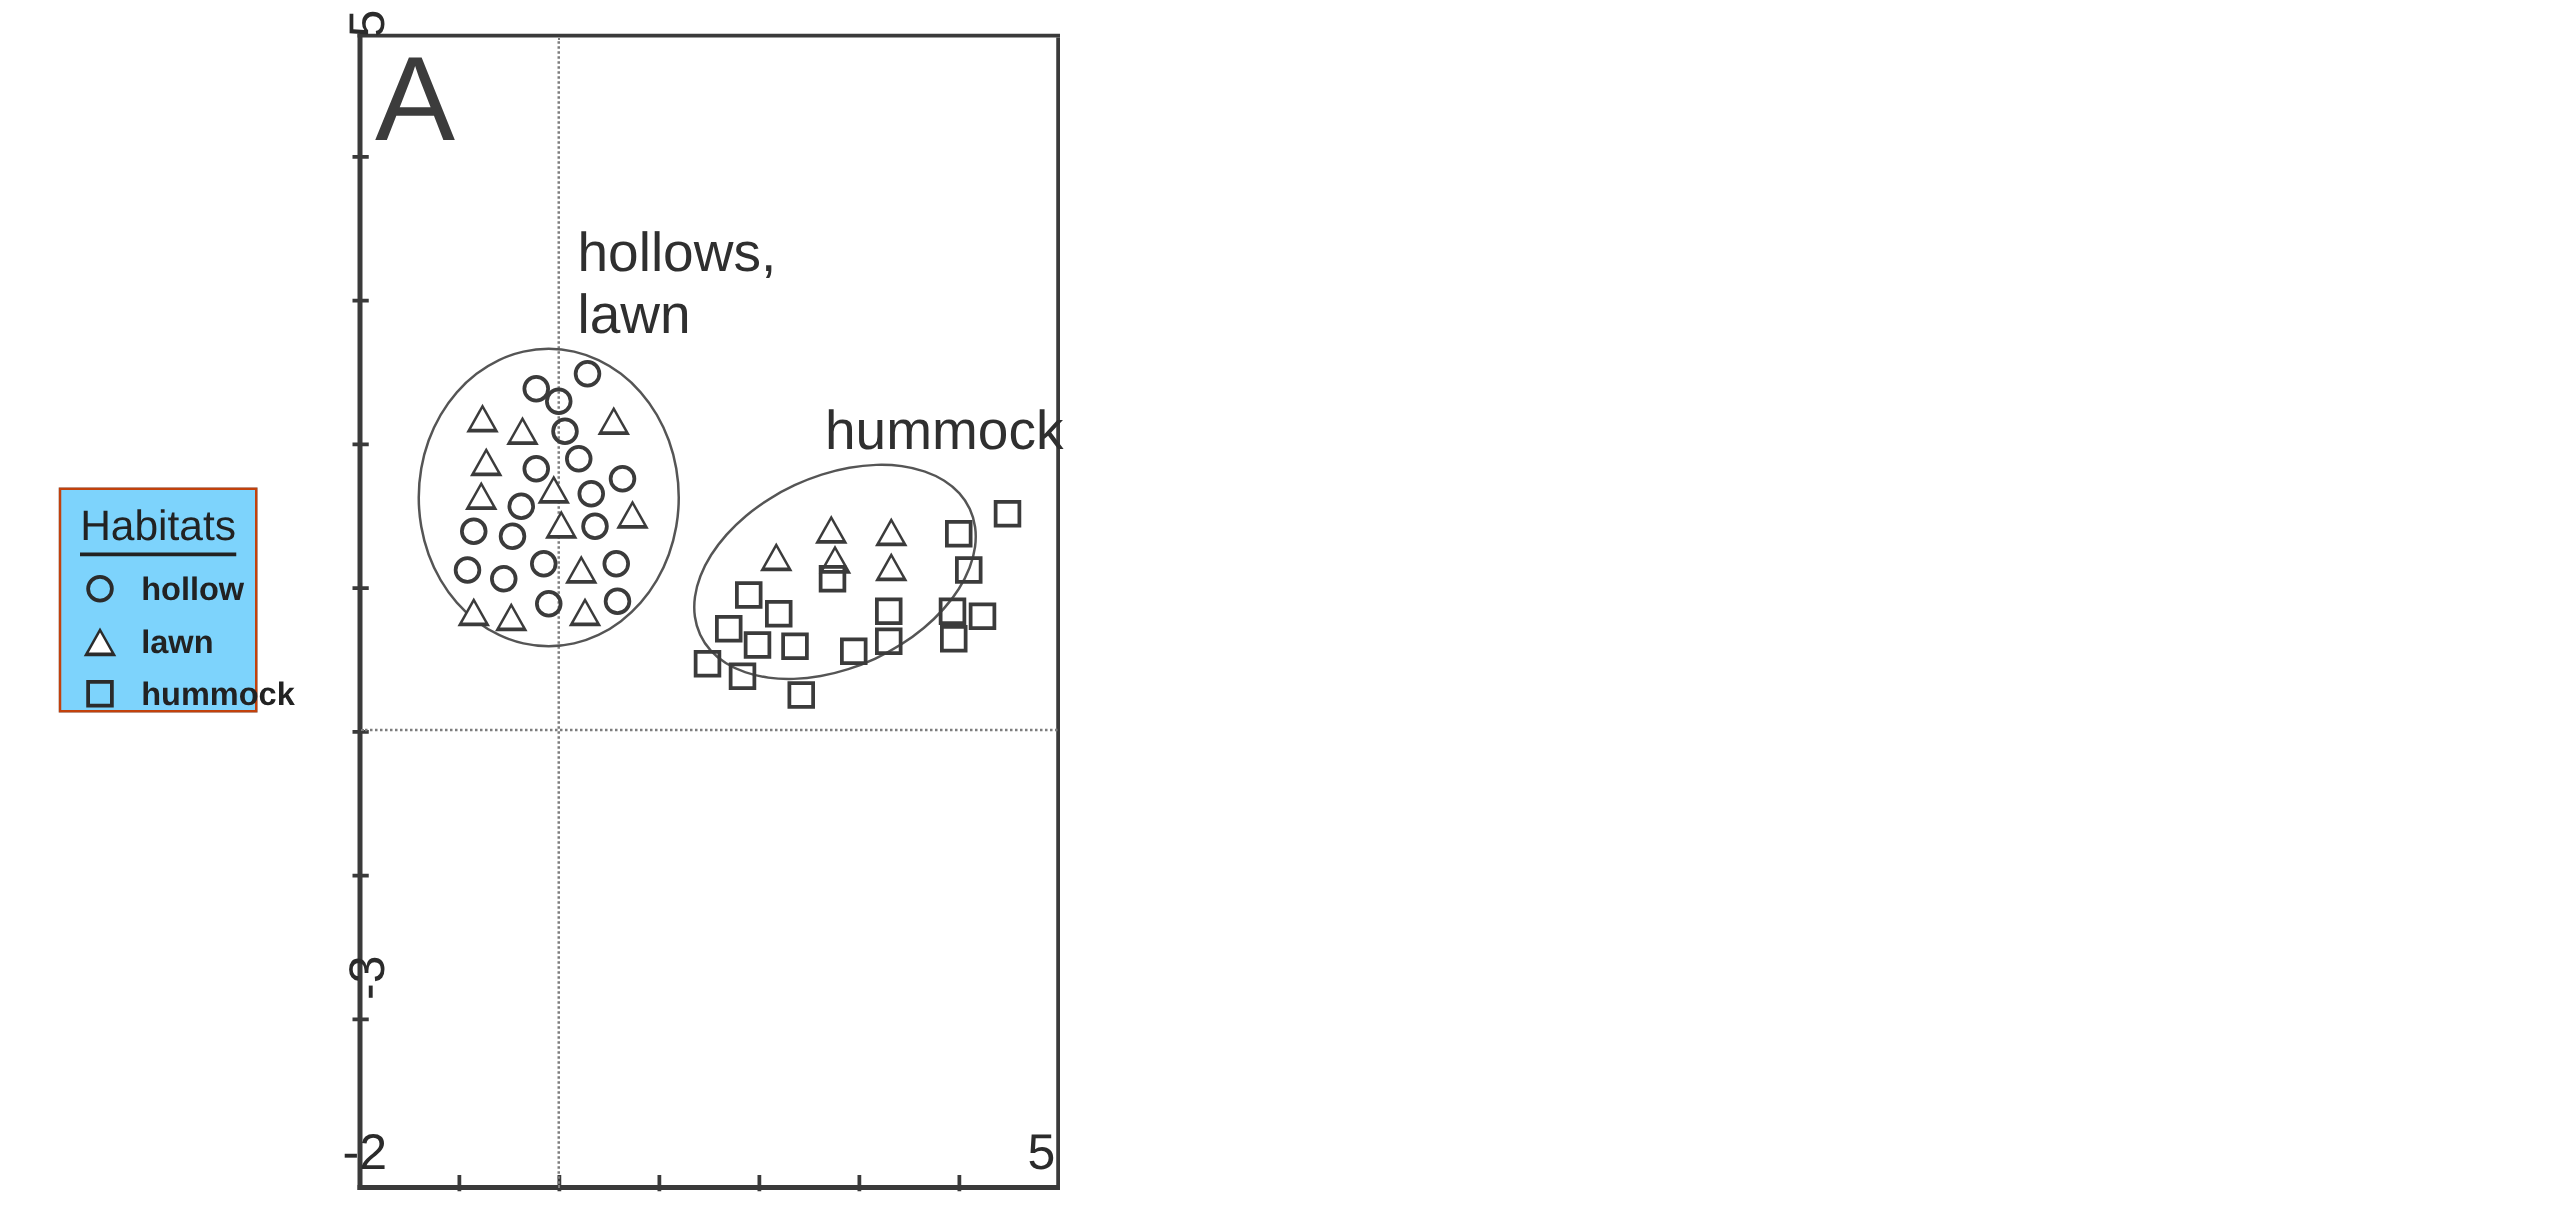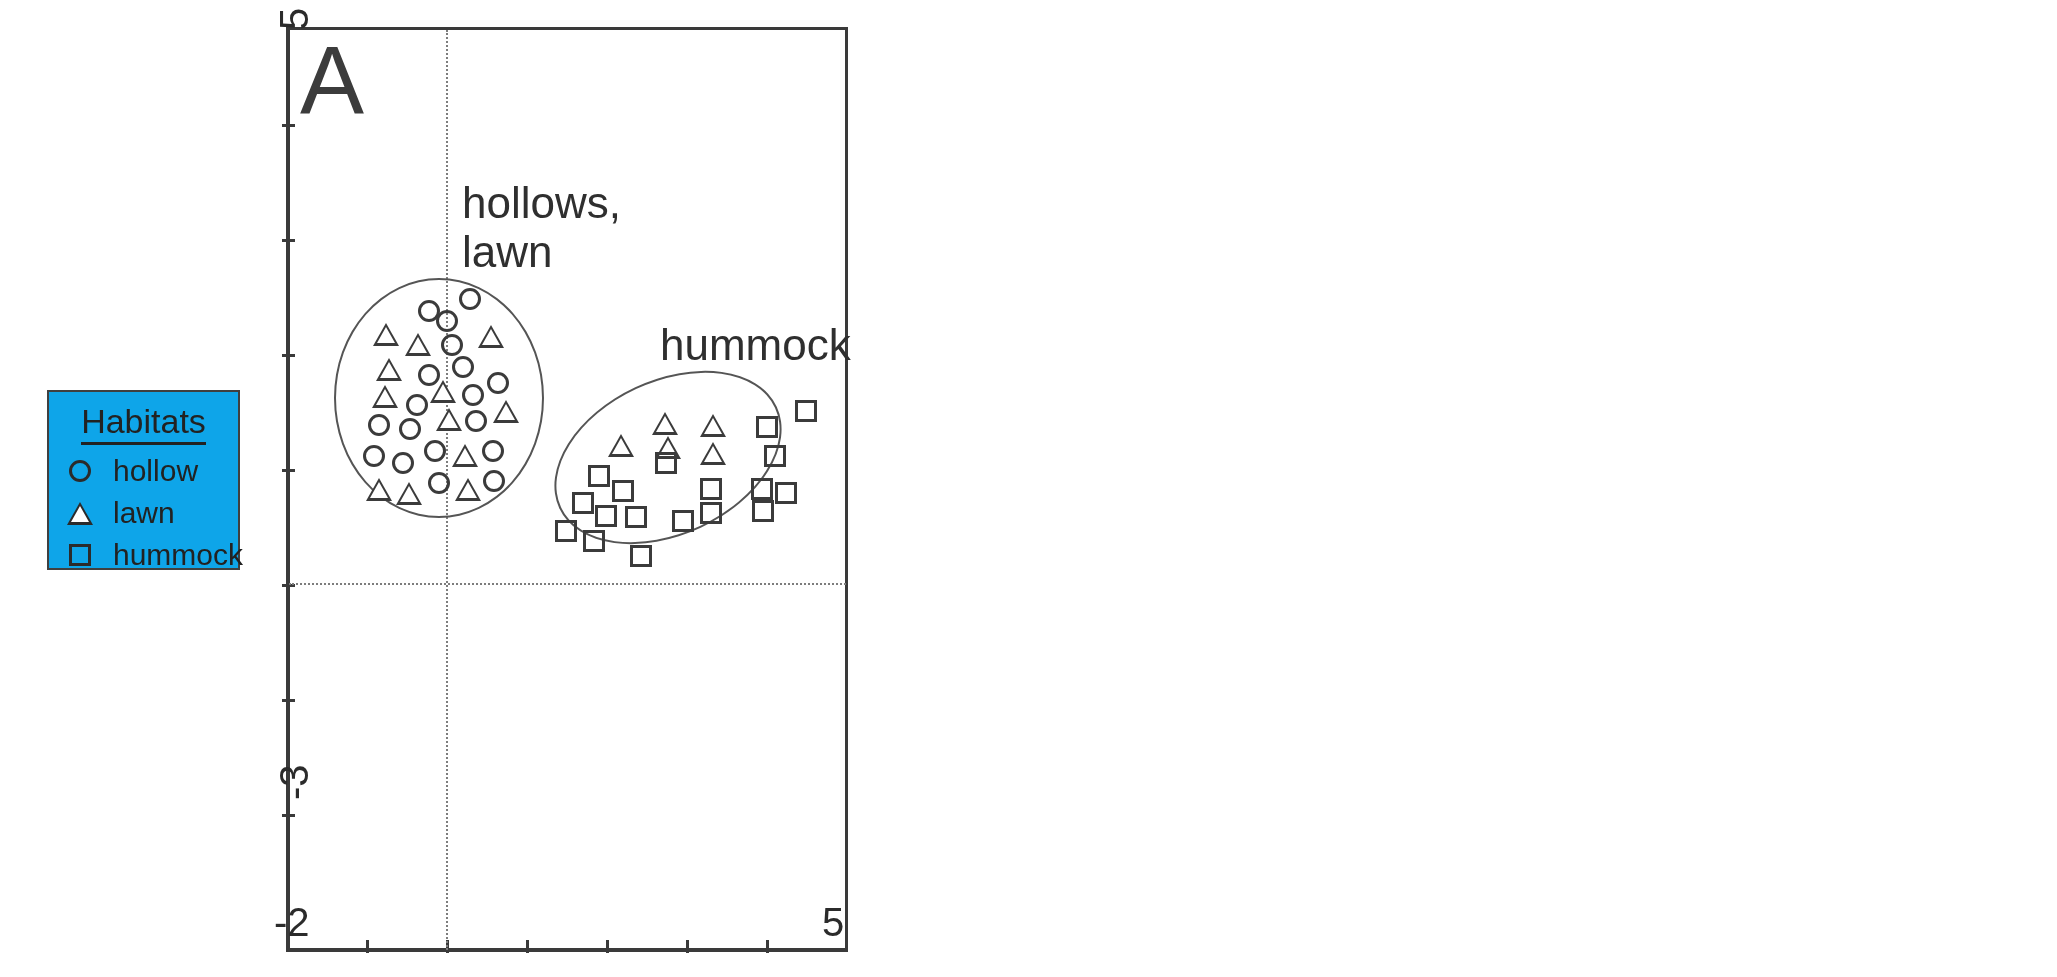--- a/index.html
+++ b/index.html
@@ -38,25 +38,25 @@
   .ellipse{position:absolute;border:2px solid #555;border-radius:50%;box-sizing:border-box;}
 
   
   .sym{position:absolute;}
   .sym-circle{width:22px;height:22px;border:3px solid #3b3b3b;border-radius:50%;box-sizing:border-box;}
   .sym-square{width:22px;height:22px;border:3px solid #3b3b3b;box-sizing:border-box;}
   .sym-tri{width:0;height:0;border-left:13px solid transparent;border-right:13px solid transparent;border-bottom:23px solid #3b3b3b;position:relative;}
   .sym-tri::after{content:"";position:absolute;left:-9px;top:4px;width:0;height:0;border-left:9px solid transparent;border-right:9px solid transparent;border-bottom:16px solid #fff;}
 
   
-  #legend-box{position:absolute;left:47px;top:390px;width:193px;height:180px;border:2px solid #404040;background:#0ea5e9;box-sizing:border-box;}
+  #legend-box{position:absolute;left:47px;top:390px;width:159px;height:180px;border:2px solid #c2410c;background:#7dd3fc;box-sizing:border-box;}
   #legend-title{position:absolute;left:0;top:10px;width:100%;text-align:center;font-size:34px;color:#222;}
   #legend-title span{border-bottom:3px solid #222;padding-bottom:2px;}
   .legend-row{position:absolute;left:18px;height:34px;display:flex;align-items:center;gap:20px;}
-  .legend-row .lbl{font-size:30px;color:#222;}
+  .legend-row .lbl{font-size:26px;color:#222;font-weight:bold;}
   .legend-key{width:26px;display:flex;align-items:center;justify-content:center;}
 </style>
 </head>
 <body>
 
 <div class="figure">
 
   <div class="panel" id="panel-a">
 
     <div class="plot-frame" id="frame-a">

